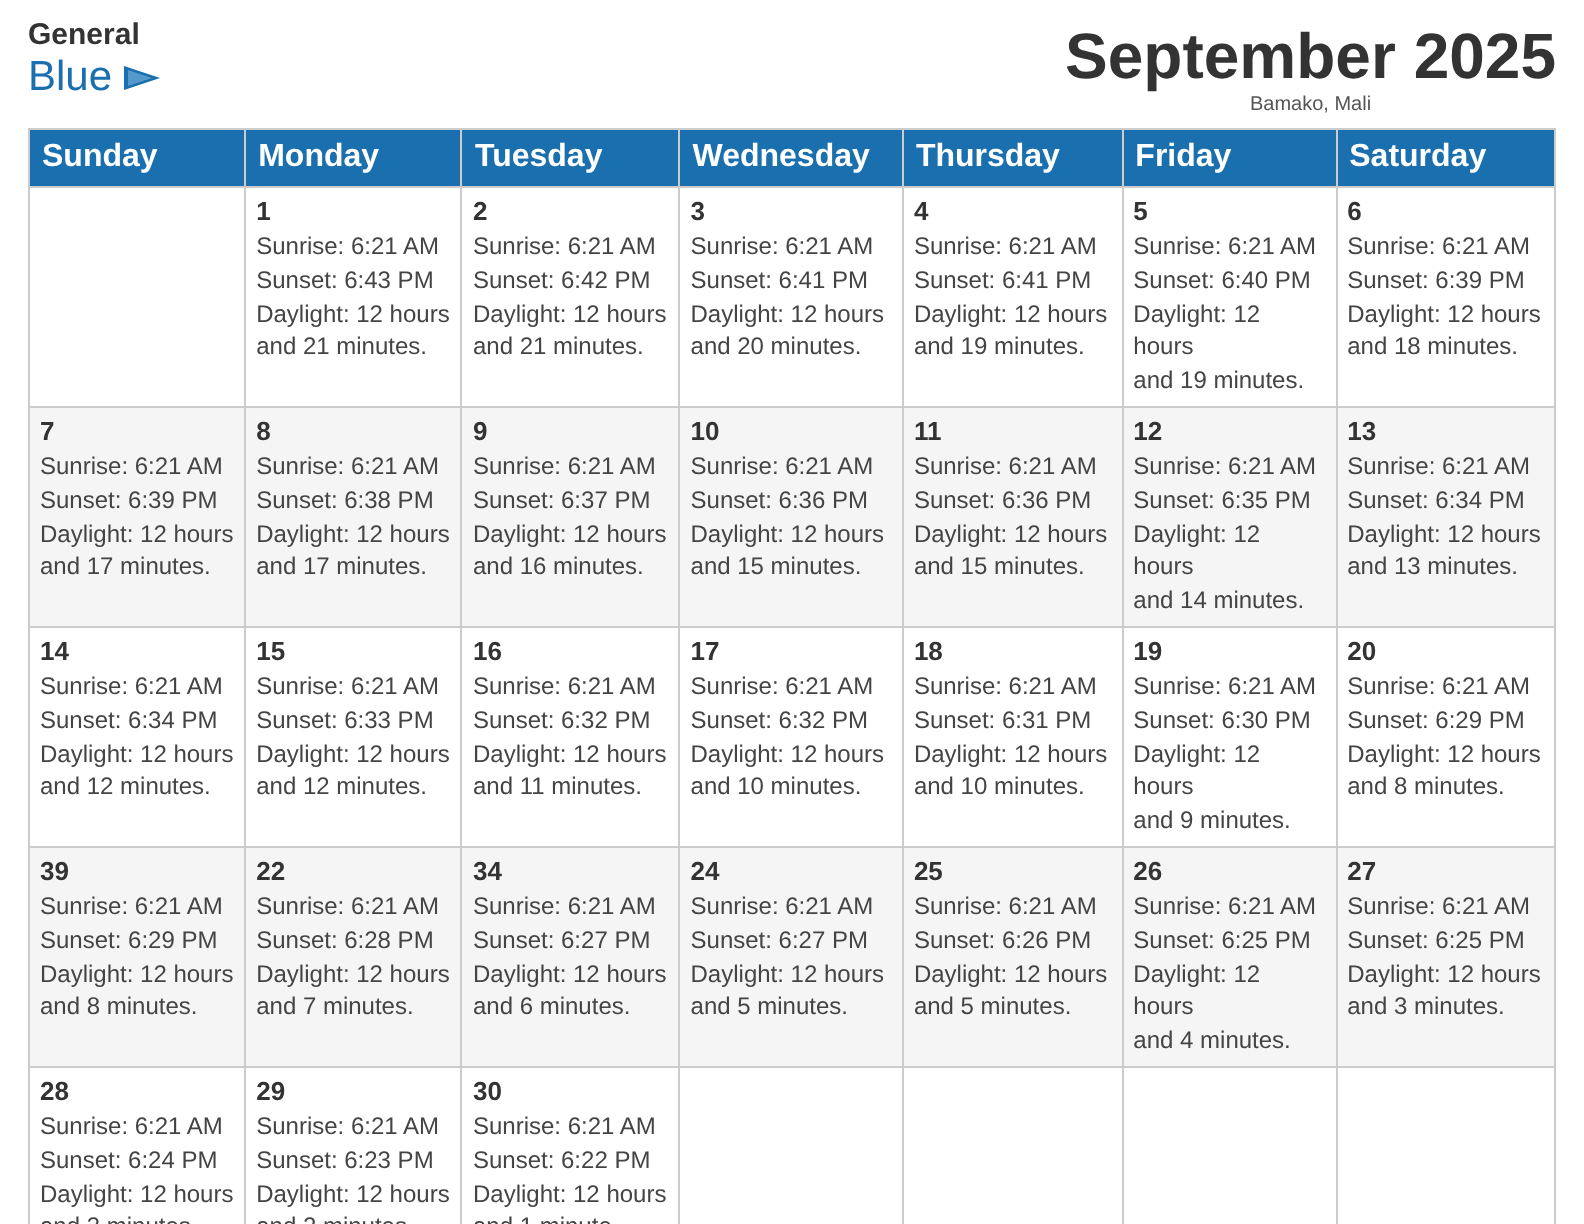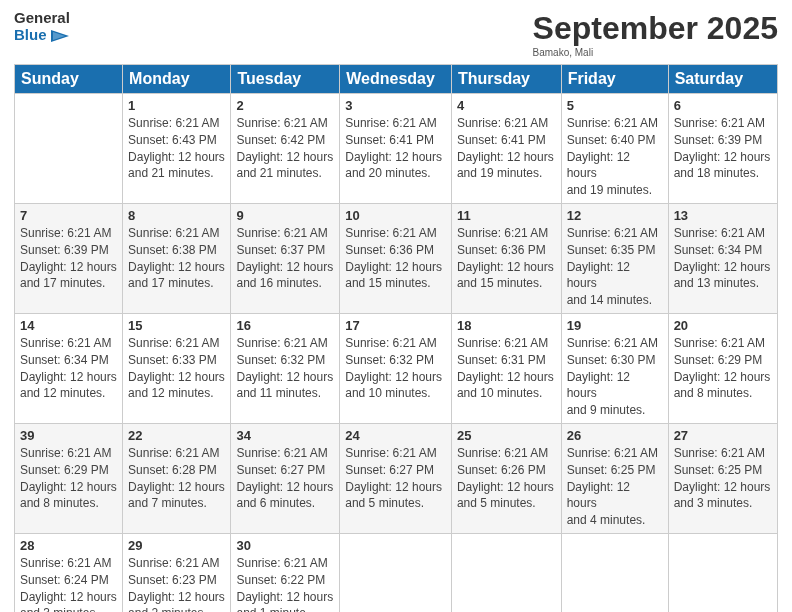--- a/index.html
+++ b/index.html
@@ -22,21 +22,21 @@
       justify-content: space-between;
       align-items: flex-start;
       margin-bottom: 6px;
     }
     .logo {
       display: flex;
       align-items: center;
       gap: 2px;
     }
     .title-block {
-      text-align: left;
+      text-align: center;
     }
     .month-title {
       font-size: 32px;
       font-weight: bold;
       color: #333;
     }
     .location {
       font-size: 10px;
       color: #555;
     }
@@ -78,21 +78,21 @@
     .empty { background-color: inherit !important; }
   </style>
 </head>
 <body>
 
 <div class="page">
   <div class="header">
     <div class="logo">
   <div style="display:flex;flex-direction:column;line-height:1.1;">
     <span style="font-size:15px;font-weight:bold;color:#333;">General</span>
-    <span style="font-size:15px;font-weight:bold;color:#1a6faf;">Blue
+    <span style="font-size:21px;font-weight:normal;color:#1a6faf;">Blue
       <svg style="display:inline-block;vertical-align:middle;" width="18" height="12" viewBox="0 0 18 12">
         <polygon points="0,0 18,6 0,12" fill="#1a6faf"></polygon>
         <polygon points="2,2 14,6 2,10" fill="#5599cc"></polygon>
       </svg>
     </span>
   </div>
 </div>
     <div class="title-block">
       <div class="month-title">September 2025</div>
       <div class="location">Bamako, Mali</div>

